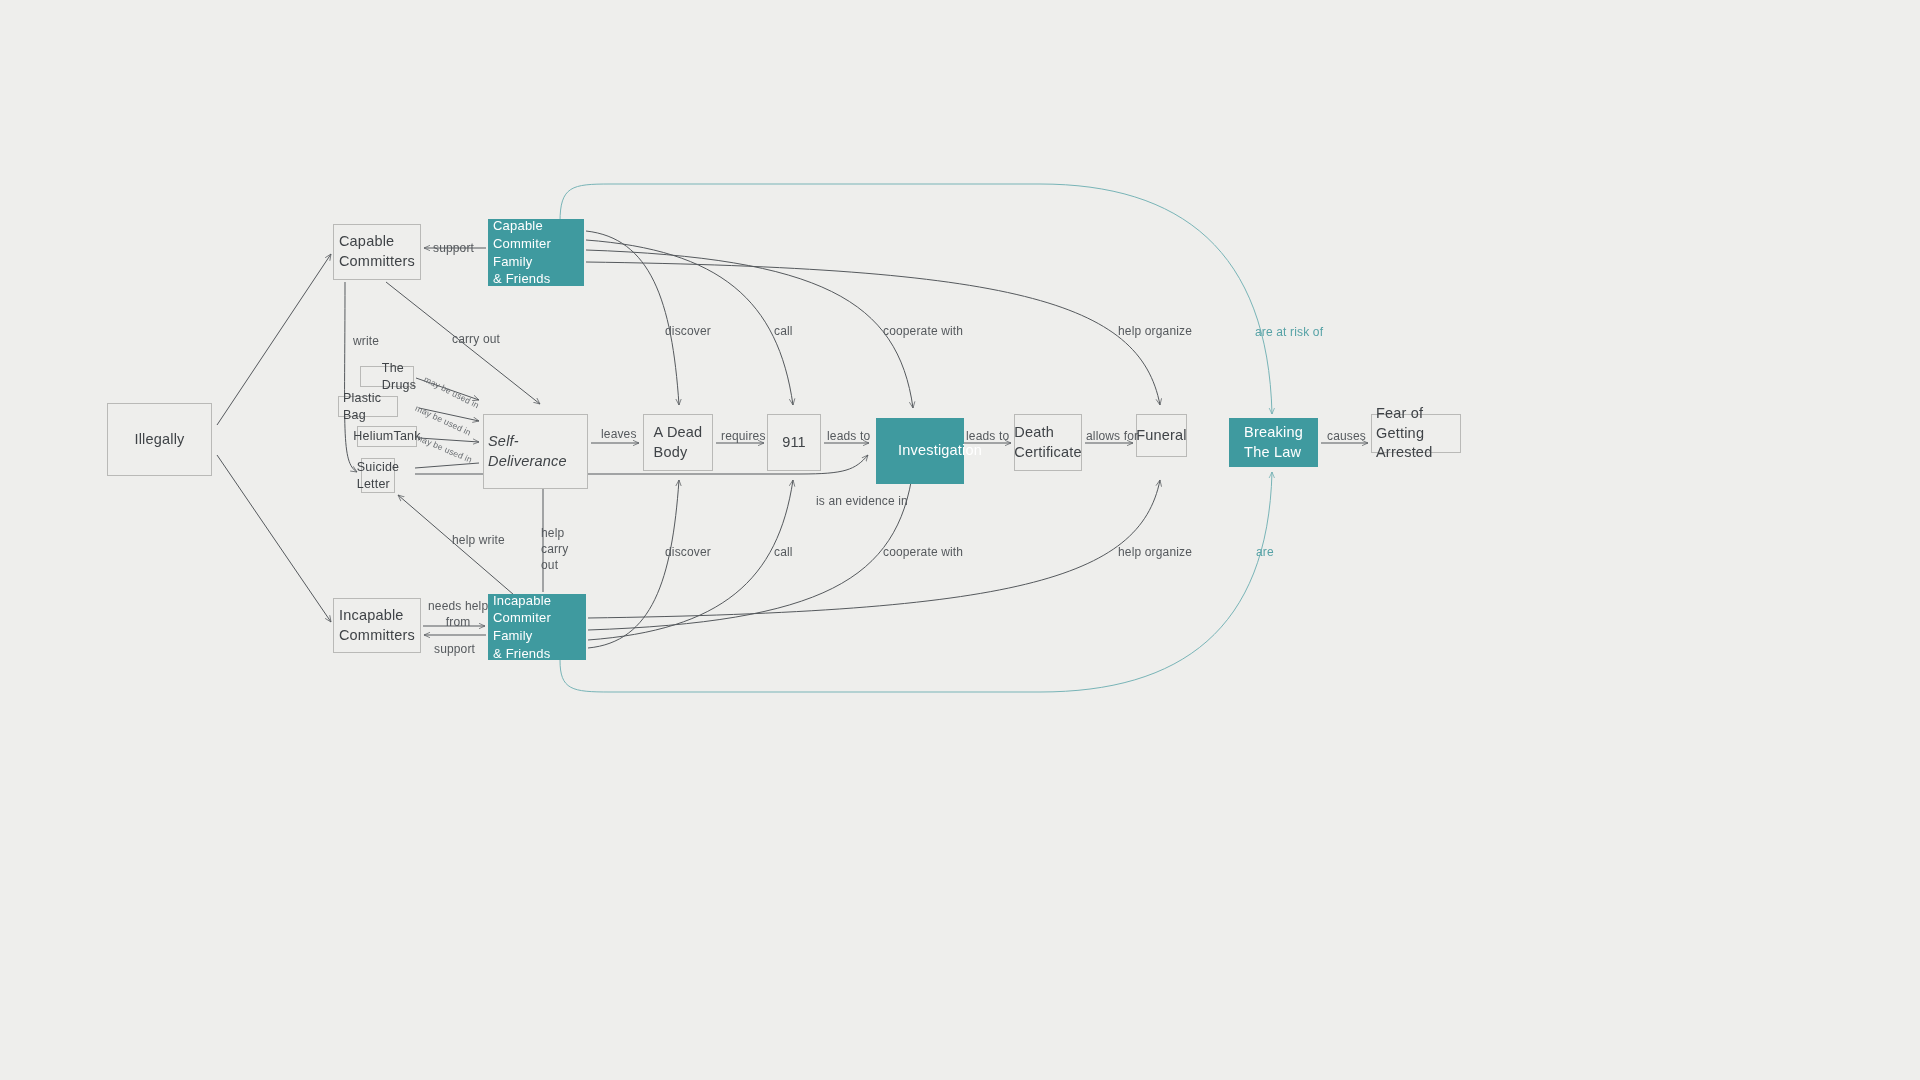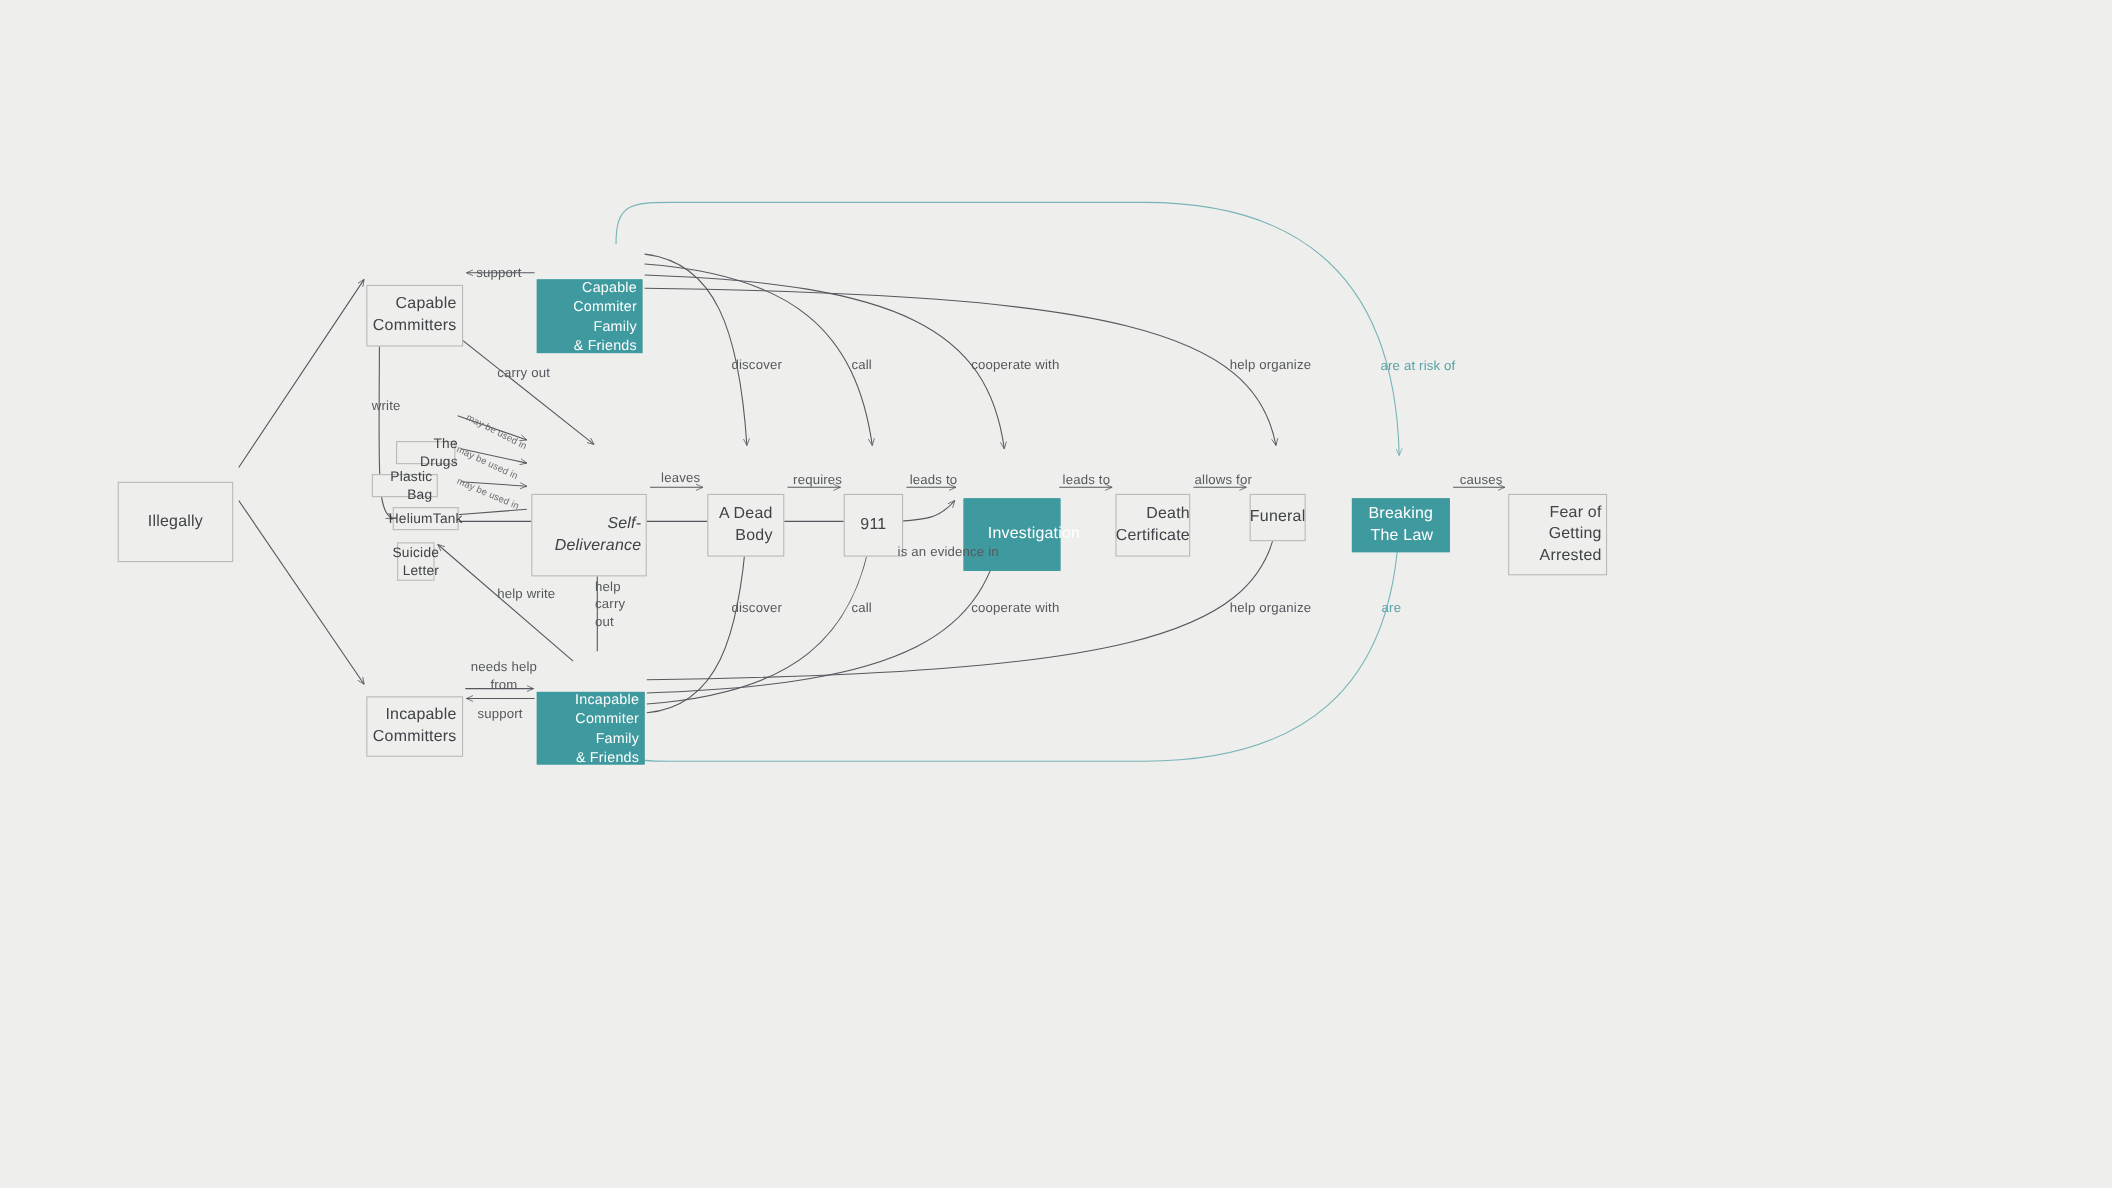--- a/index.html
+++ b/index.html
@@ -10,30 +10,29 @@
     font-family:"Liberation Sans","DejaVu Sans",sans-serif;
     overflow:hidden;
     position:relative;
   }
   #stage{position:absolute;left:0;top:0;width:1920px;height:1080px;}
   svg#wires{position:absolute;left:0;top:0;width:1920px;height:1080px;}
   .node{
     position:absolute;
     box-sizing:border-box;
     display:flex;align-items:center;justify-content:center;
-    text-align:right;
+    text-align:left;
     border:1px solid #b9b9b7;
     background:#eeeeec;
     color:#3f4347;
     font-size:14.5px;
     line-height:1.35;
     letter-spacing:.2px;
     font-weight:400;
     padding:2px 4px;
-    margin-top:35px;
   }
   .node.teal{
     background:#3f9a9f;
     border:1px solid #3f9a9f;
     color:#ffffff;
   }
   .node.small{font-size:12.5px;}
   .elabel{
     position:absolute;
     font-size:12px;
@@ -167,27 +166,27 @@
       <span style="white-space: pre-line;">Death
 Certificate</span>
     </div>
   <div class="node" style="left:1136px;top:414px;width:51px;height:43px;">
       <span>Funeral</span>
     </div>
   <div class="node teal" style="left:1229px;top:418px;width:89px;height:49px;">
       <span style="white-space: pre-line;">Breaking
 The Law</span>
     </div>
-  <div class="node" style="left:1371px;top:414px;width:90px;height:74px;">
+  <div class="node" style="left:1371px;top:414px;width:90px;height:39px;">
       <span style="white-space: pre-line;">Fear of Getting
 Arrested</span>
     </div>
 
   <div class="elabel" style="left:433px;top:240px;"><span>support</span></div>
-  <div class="elabel" style="left:338px;top:333px;margin-top:28px;"><span>write</span></div>
+  <div class="elabel" style="left:353px;top:333px;"><span>write</span></div>
   <div class="elabel" style="left:452px;top:331px;"><span>carry out</span></div>
 
   <div class="elabel tiny" style="left:427px;top:374px;transform:rotate(27deg);transform-origin:0 0;"><span>may be used in</span></div>
   <div class="elabel tiny" style="left:418px;top:403px;transform:rotate(25deg);transform-origin:0 0;"><span>may be used in</span></div>
   <div class="elabel tiny" style="left:418px;top:432px;transform:rotate(23deg);transform-origin:0 0;"><span>may be used in</span></div>
 
   <div class="elabel" style="left:601px;top:426px;"><span>leaves</span></div>
   <div class="elabel" style="left:721px;top:428px;"><span>requires</span></div>
   <div class="elabel" style="left:827px;top:428px;"><span>leads to</span></div>
   <div class="elabel" style="left:966px;top:428px;"><span>leads to</span></div>

